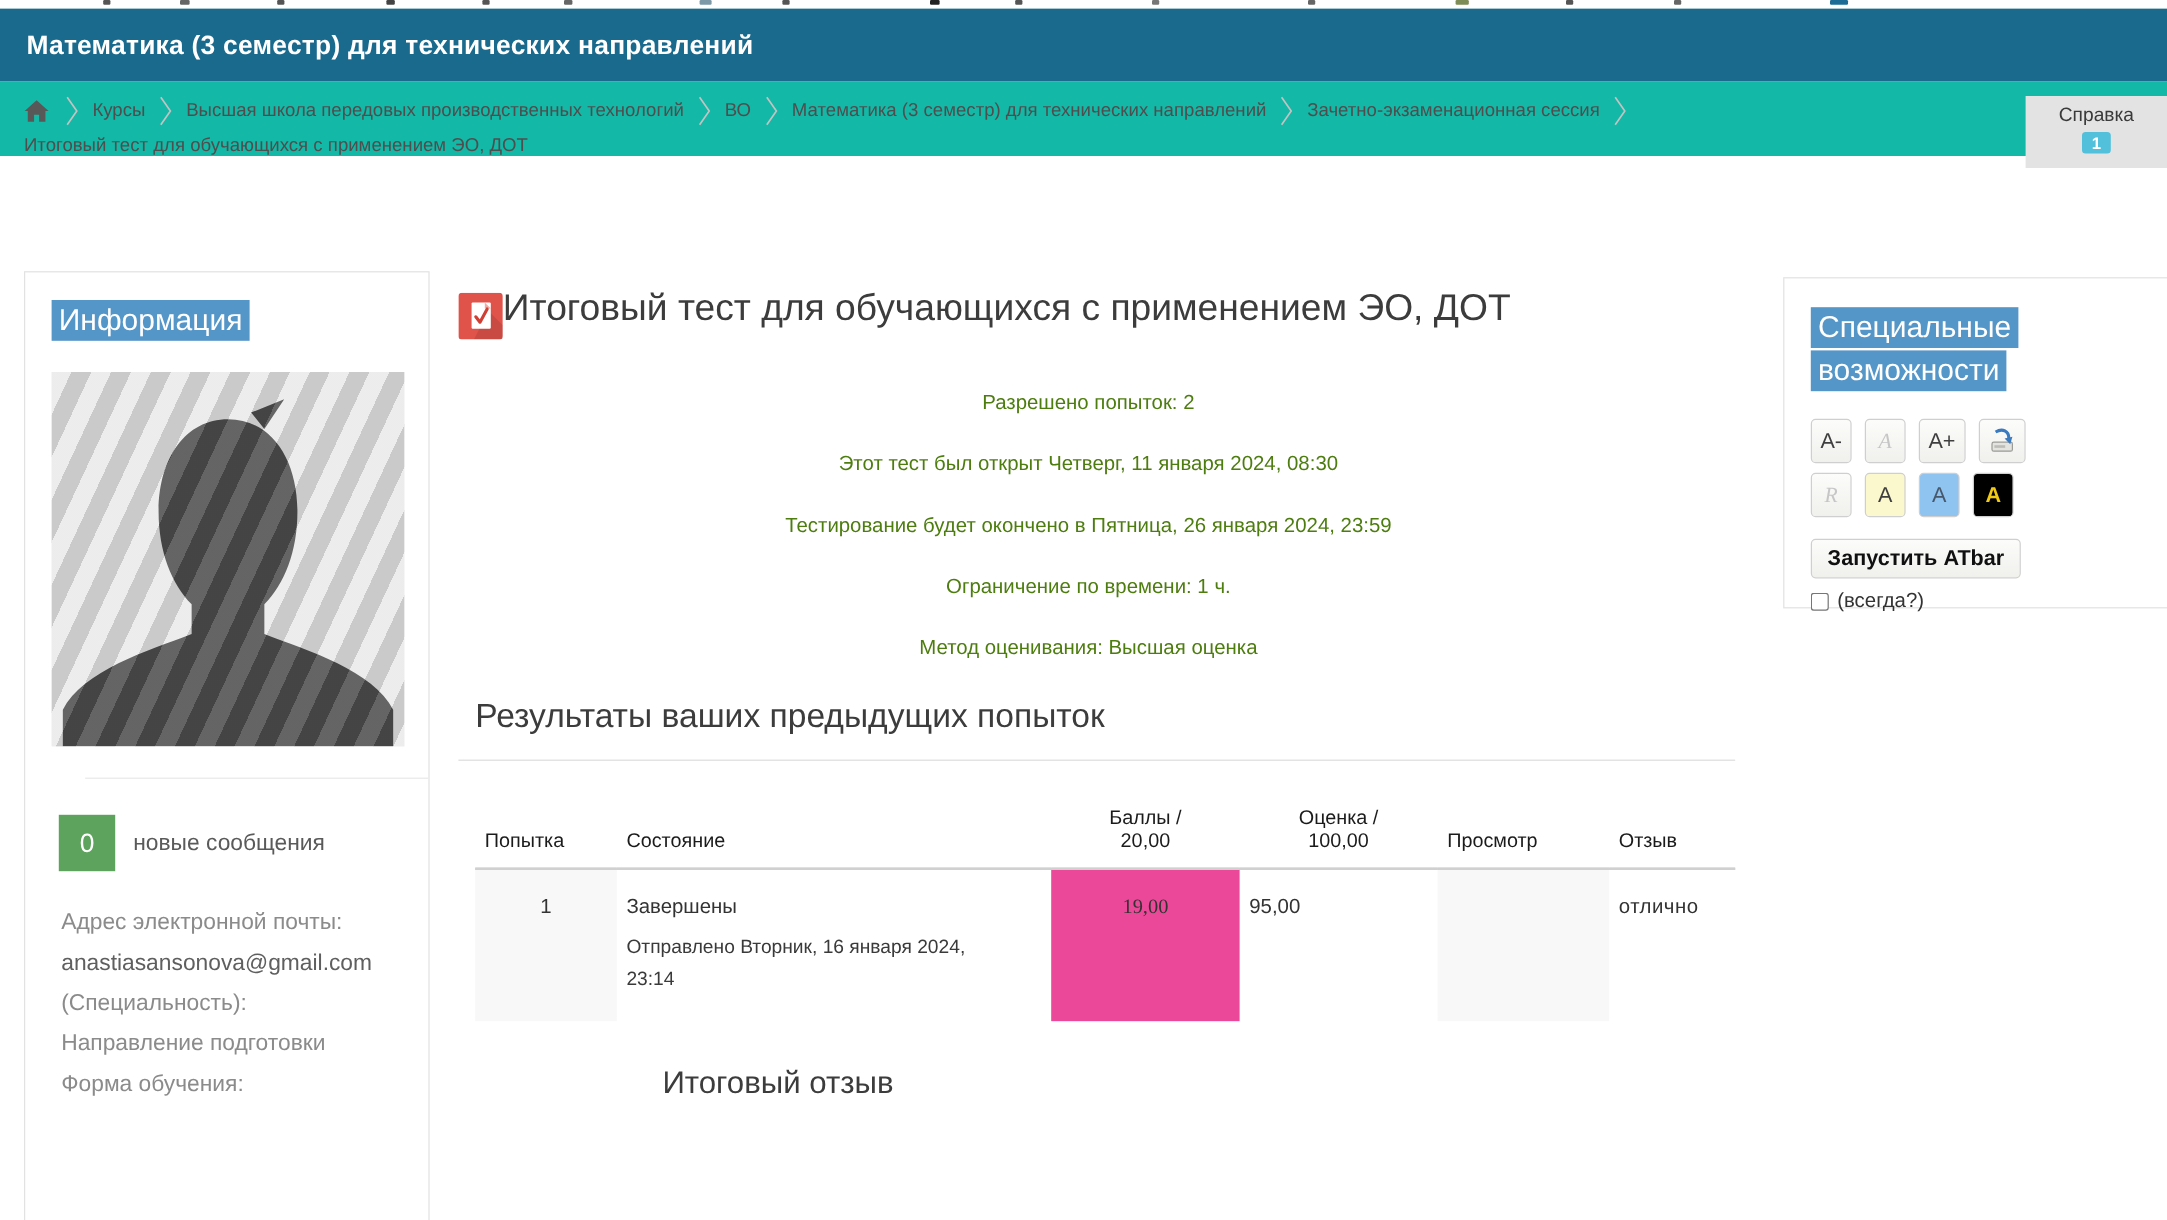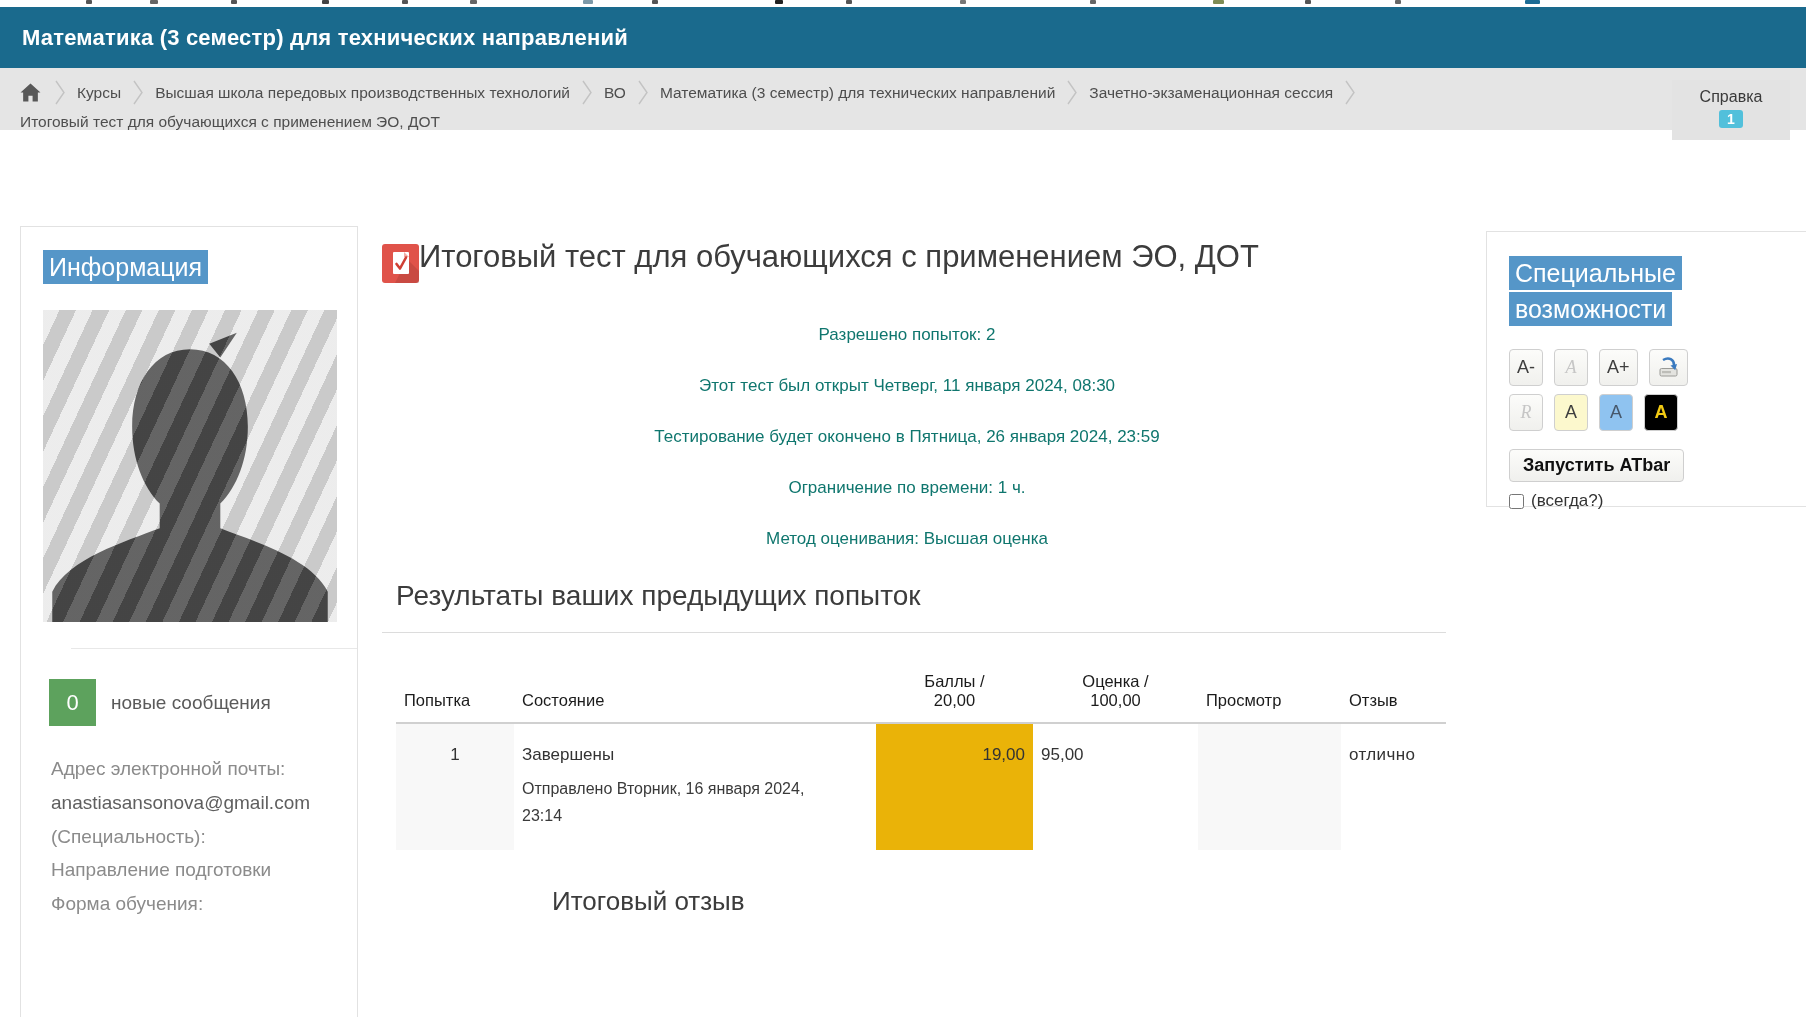--- a/index.html
+++ b/index.html
@@ -21,28 +21,28 @@
   .tb-icon{width:27px;height:27px;display:flex;align-items:center;justify-content:center;cursor:pointer;}
   .tb-sep{width:1px;height:34px;background:#9f9f9f;margin:0 14px;}
 
   
   .teal-band{height:61px;background:#1a6a8d;display:flex;align-items:center;}
   .teal-title{color:#fff;font-size:22px;font-weight:600;padding-left:22px;letter-spacing:.2px;}
   .translate-btn{position:absolute;left:1782px;top:72px;width:36px;height:36px;background:#fff;
     border-radius:3px;display:flex;align-items:center;justify-content:center;cursor:pointer;}
 
   
-  .crumb-bar{position:relative;background:#e5e5e5;height:62px;padding-left:20px;box-sizing:border-box;}
+  .crumb-bar{position:relative;background:#14b8a6;height:62px;padding-left:20px;box-sizing:border-box;}
   .crumb-row{display:flex;align-items:center;font-size:15.5px;color:#4e4e4e;}
   .crumb-row.r1{padding-top:11px;}
   .crumb-row.r2{margin-top:7px;}
   .crumb-link{color:#4e4e4e;text-decoration:none;cursor:pointer;white-space:nowrap;}
   .chev{margin:0 11px;display:flex;align-items:center;}
   .home-ic{margin-right:2px;display:flex;align-items:center;cursor:pointer;}
-  .help-box{position:absolute;right:16px;top:12px;width:118px;height:60px;background:#e3e3e3;
+  .help-box{position:absolute;right:0;top:12px;width:118px;height:60px;background:#e3e3e3;
     text-align:center;box-sizing:border-box;padding-top:8px;z-index:3;}
   .help-link{font-size:16px;color:#3a3a3a;cursor:pointer;}
   .help-badge{display:inline-block;margin-top:4px;background:#52c0db;color:#fff;font-weight:bold;
     font-size:14px;padding:1px 8px;border-radius:3px;}
 
   
   .info-panel{position:absolute;left:20px;top:226px;width:338px;height:900px;border:1px solid #e2e2e2;
     padding:26px 22px;box-sizing:border-box;background:#fff;}
   .hl-title{display:inline;font-size:25px;font-weight:400;color:#fff;background:#5596c8;padding:3px 6px;}
   .avatar-box{margin-top:28px;width:294px;height:312px;position:relative;overflow:hidden;
@@ -59,34 +59,34 @@
     align-items:center;justify-content:center;}
   .msg-label{margin-left:15px;font-size:19px;color:#5a5a5a;}
   .contact{margin-left:8px;margin-top:26px;font-size:19px;color:#8b8b8b;line-height:1.78;}
   .contact .email{color:#5f5f5f;}
 
   
   .main{position:absolute;left:382px;top:222px;width:1078px;}
   .quiz-title-row{display:flex;margin-top:14px;}
   .quiz-icon{flex:0 0 auto;margin-top:8px;}
   .quiz-title{margin-left:16px;font-size:31px;font-weight:400;color:#3c3c3c;line-height:1.38;width:900px;}
-  .quiz-meta{margin-top:38px;width:1050px;text-align:center;font-size:17px;color:#0f766e;}
+  .quiz-meta{margin-top:38px;width:1050px;text-align:center;font-size:17px;color:#4d7c0f;}
   .quiz-meta p{margin:0 0 31px 0;}
   .results-heading{margin-top:16px;width:1064px;font-size:28px;font-weight:400;color:#3c3c3c;
     padding:0 0 20px 14px;border-bottom:1px solid #dcdcdc;box-sizing:border-box;}
   table.attempts{margin-left:14px;width:1050px;border-collapse:collapse;table-layout:fixed;}
   table.attempts th{font-size:16.5px;color:#1b1b1b;font-weight:normal;vertical-align:bottom;
     padding:16px 8px 12px;border-bottom:2px solid #d0d0d0;}
   th.c-attempt{text-align:left;padding-left:14px;}
   th.c-state{text-align:left;}
   th.c-marks,th.c-grade{text-align:center;}
   th.c-review,th.c-feedback{text-align:left;padding-left:22px;}
   table.attempts td{vertical-align:top;padding:21px 8px;font-size:17px;color:#333;height:107px;box-sizing:border-box;}
   td.c-attempt{background:#f8f8f8;text-align:center;}
-  td.c-marks{background:#eab308;text-align:right;}
+  td.c-marks{background:#ec4899;text-align:center;font-family:Liberation Serif, serif;}
   td.c-review{background:#f8f8f8;}
   td.c-feedback{font-size:15.5px;padding-top:25px;padding-left:22px;letter-spacing:.4px;}
   .state-detail{font-size:16px;color:#3a3a3a;margin-top:11px;line-height:1.65;width:285px;}
   .final-lines{margin-top:36px;margin-left:170px;font-size:26px;color:#3c3c3c;}
   .final-lines div{margin-bottom:22px;}
 
   
   .access-panel{position:absolute;left:1486px;top:231px;width:334px;height:276px;border:1px solid #e2e2e2;
     padding:24px 0 0 22px;box-sizing:border-box;background:#fff;}
   .access-title div{line-height:1.42;}

